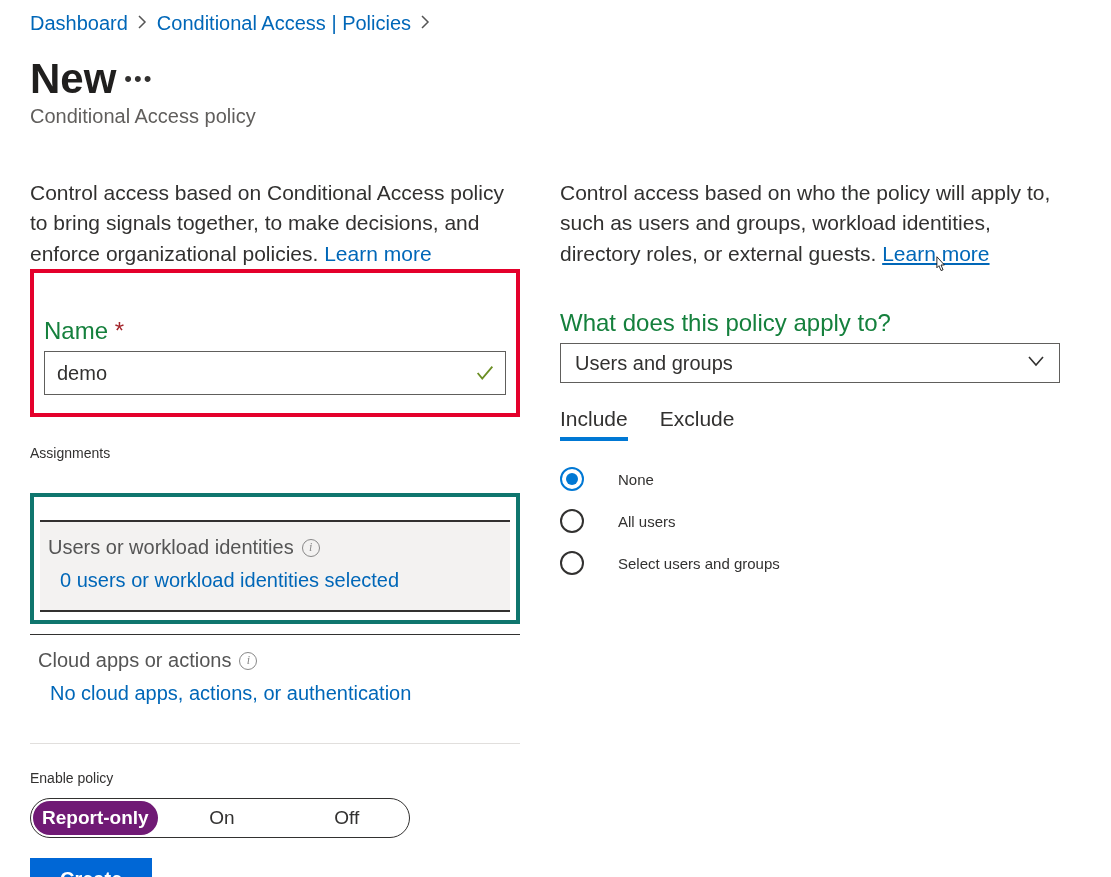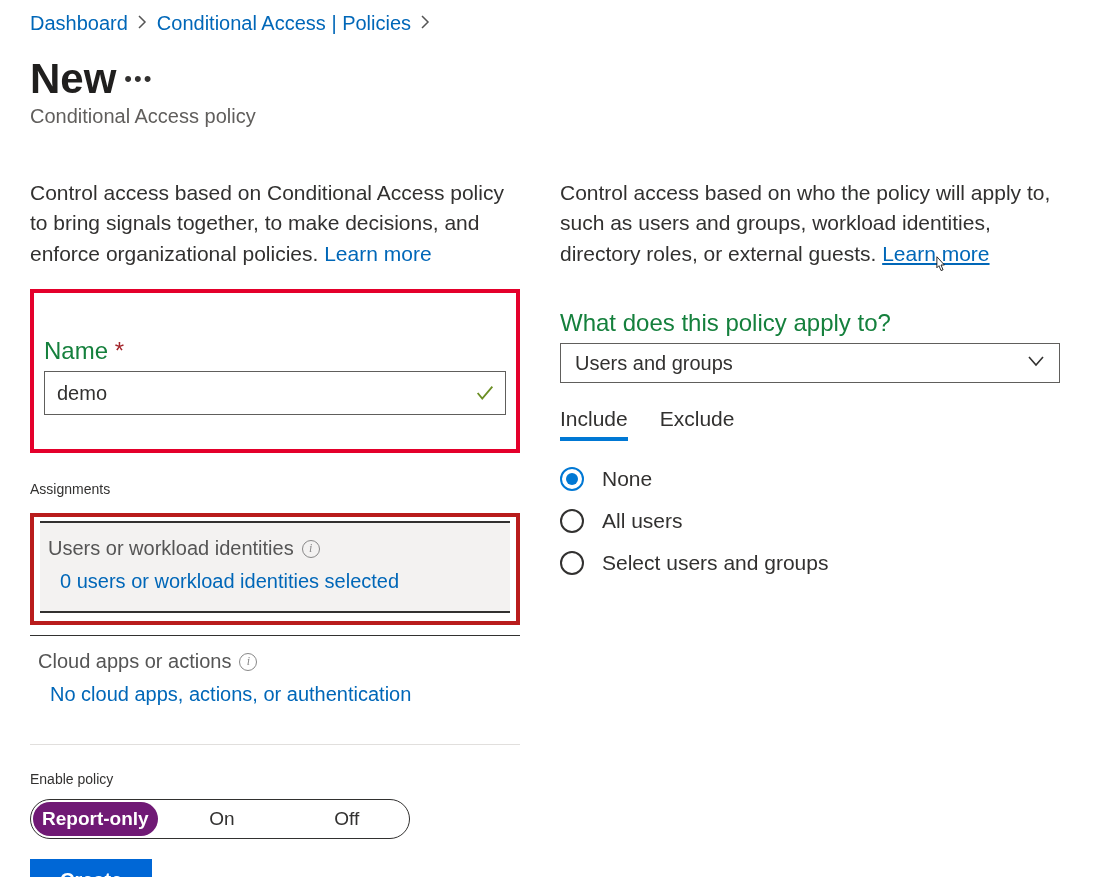--- a/index.html
+++ b/index.html
@@ -20,21 +20,21 @@
   .ellipsis { font-size: 22px; letter-spacing: 2px; color: #323130; cursor: pointer; user-select: none; }
   .subtitle { font-size: 20px; color: #605e5c; margin-top: 2px; }
   .columns { display: flex; gap: 40px; margin-top: 50px; }
   .col { flex: 0 0 490px; }
   .col.right { flex: 0 0 500px; }
   .desc { font-size: 21px; line-height: 1.45; color: #323130; }
   a.lm { color: #0067b8; text-decoration: none; cursor: pointer; }
   a.lm.underlined { text-decoration: underline; }
   .label { font-size: 24px; color: #15803d; margin-top: 34px; margin-bottom: 6px; }
   .required::after { content: " *"; color: #a4262c; }
-  .highlight-box { border: 4px solid #e4002b; padding: 10px 10px 34px 10px; margin-top: 20px; }
+  .highlight-box { border: 4px solid #e4002b; padding: 10px 10px 18px 10px; }
   .text-input {
     width: 100%; height: 44px; border: 1px solid #605e5c; padding: 0 40px 0 12px;
     font-size: 20px; color: #323130; background: #fff; position: relative;
   }
   .input-wrap { position: relative; }
   .check-icon {
     position: absolute; right: 10px; top: 50%; transform: translateY(-50%);
     width: 22px; height: 22px;
   }
   .check-icon svg path { stroke: #6b8e23; }
@@ -44,32 +44,32 @@
     padding: 14px 8px 18px 8px; background: #f3f2f1;
   }
   .assign-row.nobg { background: transparent; border-top: 1.5px solid #323130; border-bottom: none; }
   .assign-title { font-size: 20px; color: #555; display: flex; align-items: center; gap: 8px; }
   .info-icon {
     display:inline-flex; width:18px; height:18px; border:1.2px solid #888; border-radius:50%;
     align-items:center; justify-content:center; font-size:12px; color:#888; font-style: italic; font-family: Georgia, serif;
   }
   .assign-link { color:#0067b8; font-size:20px; margin-top:10px; display:block; padding-left:12px; cursor:pointer; }
   .highlight-box2 {
-    border: 4px solid #b91c1c; padding: 4px 6px 8px 6px; margin-top: 16px;
+    border: 4px solid #0f766e; padding: 23px 6px 8px 6px; margin-top: 32px;
   }
   .select {
     width: 100%; height: 40px; border: 1px solid #605e5c; display:flex; align-items:center;
     justify-content:space-between; padding: 0 14px; font-size:20px; color:#323130; cursor:pointer; background:#fff;
   }
   .select .chev-down svg { width:18px; height:18px; }
   .tabs { display:flex; gap:32px; margin-top:24px; font-size:21px; }
   .tab { cursor:pointer; padding-bottom:6px; }
   .tab.active { border-bottom: 4px solid #0078d4; font-weight:400; }
   .radio-group { display:flex; flex-direction:column; gap:18px; margin-top:26px; }
-  .radio-item { display:flex; align-items:center; gap:18px; font-size:21px; cursor:pointer; }
+  .radio-item { display:flex; align-items:center; gap:34px; font-size:15px; cursor:pointer; }
   .radio-outer { width:24px; height:24px; border:2px solid #323130; border-radius:50%; display:flex; align-items:center; justify-content:center; }
   .radio-outer.checked { border-color:#0078d4; }
   .radio-inner { width:12px; height:12px; border-radius:50%; background:#0078d4; }
   .footer {
     border-top:1px solid #e1dfdd; margin-top:20px; padding-top:20px;
   }
   .toggle3 {
     display:flex; width:380px; height:40px; border:1.5px solid #323130; border-radius:24px;
     align-items:center; overflow:hidden; margin-top:12px; background:#fff;
   }

